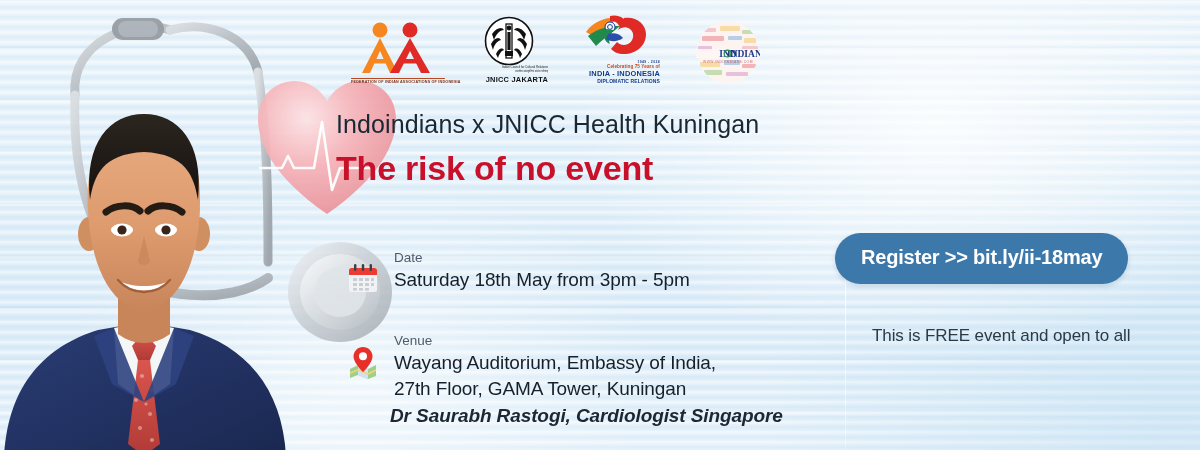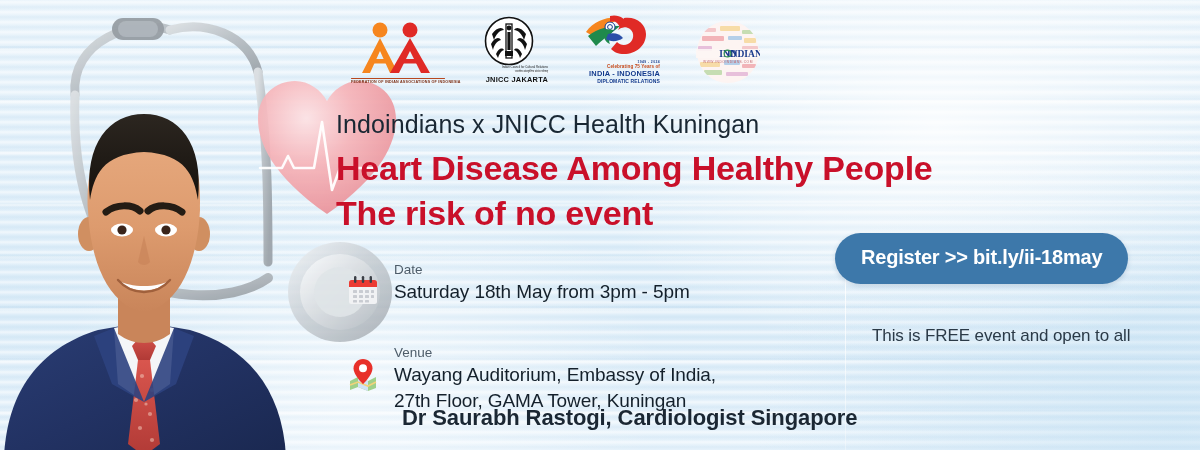--- a/index.html
+++ b/index.html
@@ -90,32 +90,32 @@
     font-size: 25px; color: #192733; letter-spacing: .1px;
   }
   .title {
     position: absolute; left: 336px; top: 146px;
     font-size: 34px; font-weight: 700; color: #c9102a;
     letter-spacing: -.2px; line-height: 1.32;
   }
   .title .l2 { display: block; }
 
   
-  .info { position: absolute; left: 346px; top: 262px; width: 470px; }
+  .info { position: absolute; left: 346px; top: 250px; width: 470px; }
   .info-row { display: flex; align-items: flex-start; gap: 10px; }
   .info-row + .info-row { margin-top: 33px; }
   .info-ico { width: 38px; flex: 0 0 38px; padding-top: 12px; }
   .info-lbl { font-size: 13.5px; color: #4d5c69; line-height: 1.25; }
   .info-val {
     font-size: 19px; font-weight: 400; color: #14202b;
     line-height: 1.3; letter-spacing: -.1px; margin-top: 1px;
   }
   .speaker {
-    position: absolute; left: 402px; top: 405px;
-    font-size: 22px; font-weight: 700; color: #1b2733; letter-spacing: -.1px;
+    position: absolute; left: 390px; top: 405px;
+    font-size: 19px; font-weight: 700; color: #1b2733; letter-spacing: -.1px; font-style: italic;
   }
 
   
   .divider {
     position: absolute; left: 845px; top: 248px; width: 1px; height: 202px;
     background: linear-gradient(180deg, rgba(255,255,255,0.95), rgba(255,255,255,0.35));
   }
 
   
   .register {
@@ -329,21 +329,20 @@
         <text x="32" y="36.5" text-anchor="middle" font-family="Liberation Serif, serif" font-size="9.5" font-weight="700" fill="#1b3a8c" transform="translate(19,0)">INDIANS</text>
         <circle cx="31.5" cy="33.5" r="3.4" fill="none" stroke="#2f8f4e" stroke-width="1.1"></circle>
         <text x="32" y="43" text-anchor="middle" font-family="Liberation Sans, sans-serif" font-size="3.3" fill="#c26a72" letter-spacing=".5">WWW.INDOINDIANS.COM</text>
       </svg>
     </div>
 
   </div>
 
   <div class="subtitle">Indoindians x JNICC Health Kuningan</div>
   <div class="title">
-    <span>Heart Disease Among Healthy People</span>
     <span class="l2">The risk of no event</span>
   </div>
 
   <div class="info">
 
     <div class="info-row">
       <div class="info-ico">
         <svg viewBox="0 0 34 34" width="34" height="34">
           <rect x="3" y="6" width="28" height="24" rx="2.5" fill="#f1f2f4"></rect>
           <path d="M3 8.5 A2.5 2.5 0 0 1 5.5 6 H28.5 A2.5 2.5 0 0 1 31 8.5 V13 H3 Z" fill="#ec3b33"></path>

